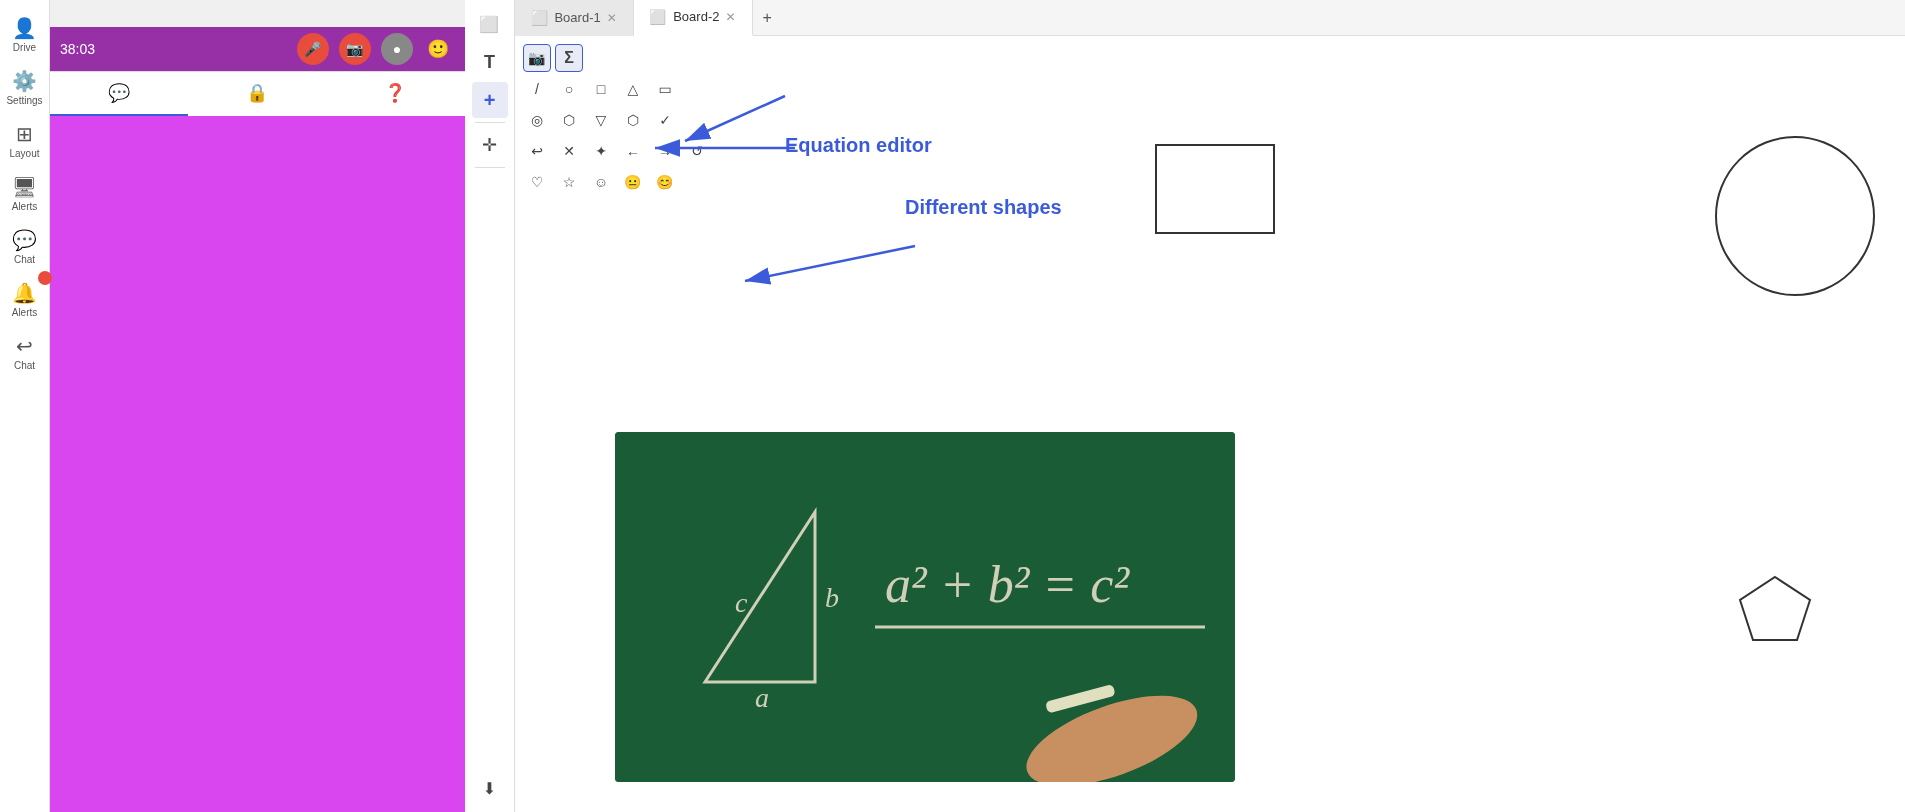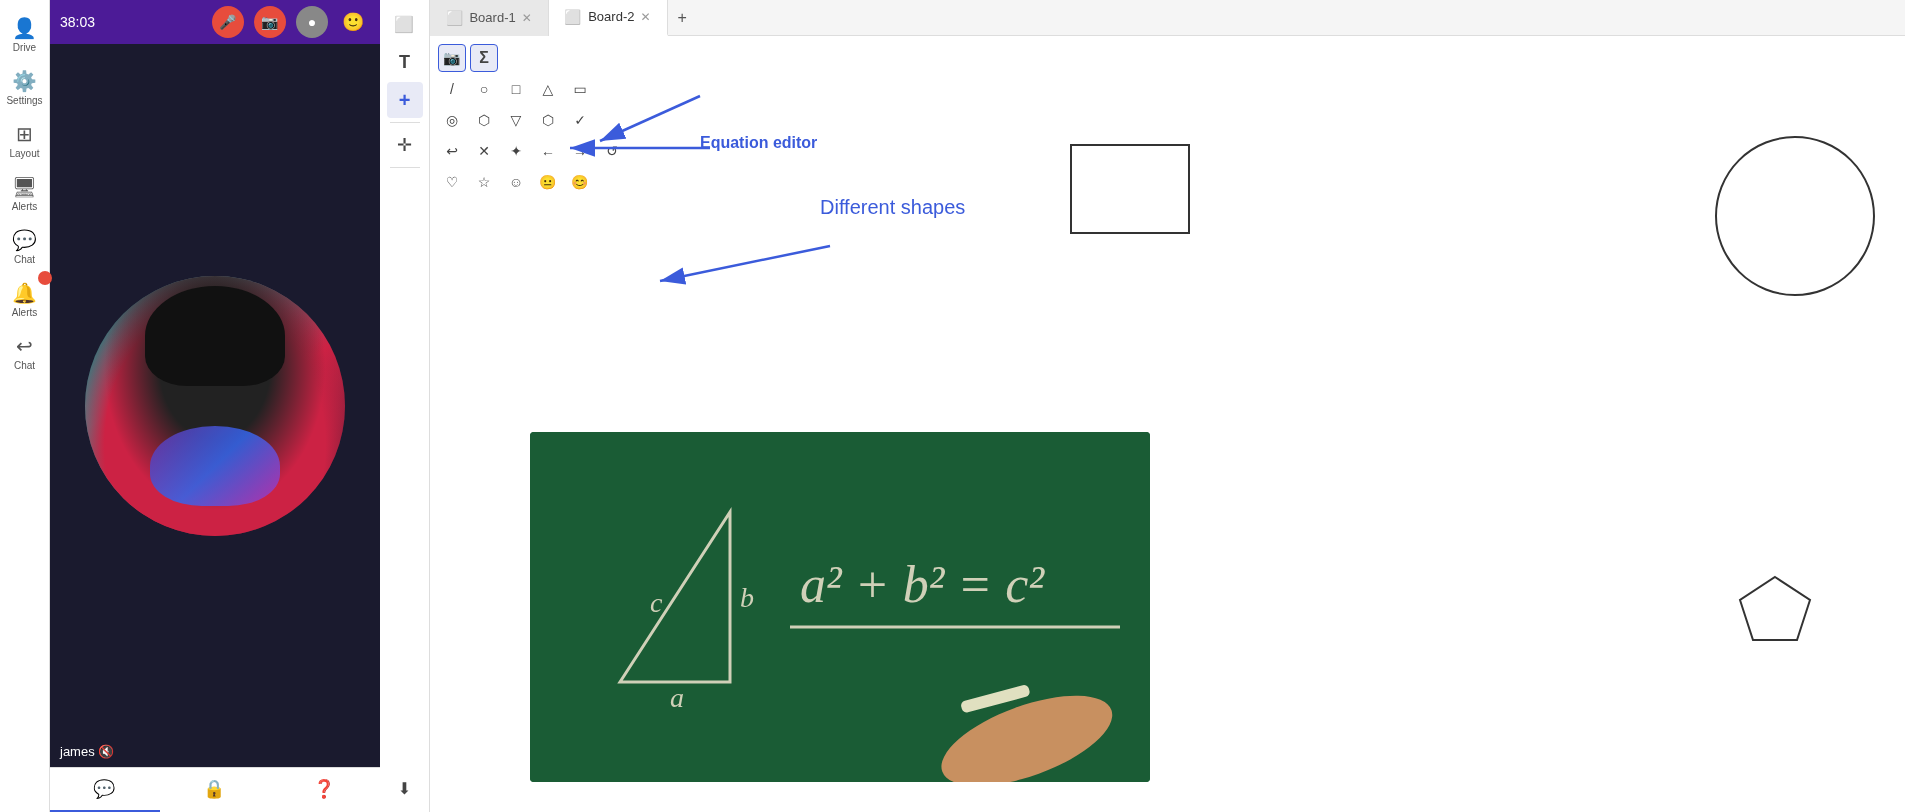--- a/index.html
+++ b/index.html
@@ -26,25 +26,26 @@
       cursor: pointer;
       font-size: 10px;
       color: #555;
       gap: 2px;
     }
     .nav-item .nav-icon { font-size: 20px; color: #555; }
     .nav-item .nav-label { font-size: 10px; color: #555; }
 
     
     .video-panel {
-      width: 330px;
-      background: #6d28d9;
+      width: 415px;
+      background: #d946ef;
       display: flex;
       flex-direction: column;
       position: relative;
+      margin-top: 27px;
     }
     .video-top-bar {
       display: flex;
       align-items: center;
       justify-content: space-between;
       padding: 6px 10px;
       background: rgba(0,0,0,0.3);
     }
     .top-bar-time { color: #fff; font-size: 14px; }
     .top-bar-icons { display: flex; gap: 10px; }
@@ -334,29 +335,20 @@
 
 <div class="video-panel">
   <div class="video-top-bar">
     <span class="top-bar-time">38:03</span>
     <div class="top-bar-icons">
       <button class="mic-btn">🎤</button>
       <button class="cam-btn">📷</button>
       <button class="dot-btn">●</button>
       <button class="emoji-btn">🙂</button>
     </div>
-  </div>
-  <div class="video-area">
-    <div class="avatar-circle">
-      <div class="avatar-face">
-        <div class="hair-overlay"></div>
-        <div class="mask-overlay"></div>
-      </div>
-    </div>
-    <div class="user-name">james 🔇</div>
   </div>
   <div class="video-tabs">
     <div class="video-tab active">💬</div>
     <div class="video-tab">🔒</div>
     <div class="video-tab">❓</div>
   </div>
 </div>
 
 <div class="toolbar-panel">
   <button class="tool-btn">⬜</button>
@@ -423,25 +415,25 @@
         <button class="wb-tool">♡</button>
         <button class="wb-tool">☆</button>
         <button class="wb-tool">☺</button>
         <button class="wb-tool">😐</button>
         <button class="wb-tool">😊</button>
       </div>
     </div>
 
 
     <div style="position:absolute; top:98px; left:270px;">
-      <span style="font-size:16px; font-weight:bold; color:#3b5bdb;">Equation editor</span>
+      <span style="font-size:20px; font-weight:bold; color:#3b5bdb;">Equation editor</span>
     </div>
 
     <div style="position:absolute; top:160px; left:390px;">
-      <span style="font-size:20px; font-weight:normal; color:#3b5bdb;">Different shapes</span>
+      <span style="font-size:20px; font-weight:bold; color:#3b5bdb;">Different shapes</span>
     </div>
 
     <svg class="anno-svg" style="position:absolute;top:0;left:0;width:100%;height:100%;pointer-events:none;">
 
       <defs>
         <marker id="arrowhead" markerWidth="10" markerHeight="7" refX="10" refY="3.5" orient="auto">
           <polygon points="0 0, 10 3.5, 0 7" fill="#3b5bdb"></polygon>
         </marker>
       </defs>
 

